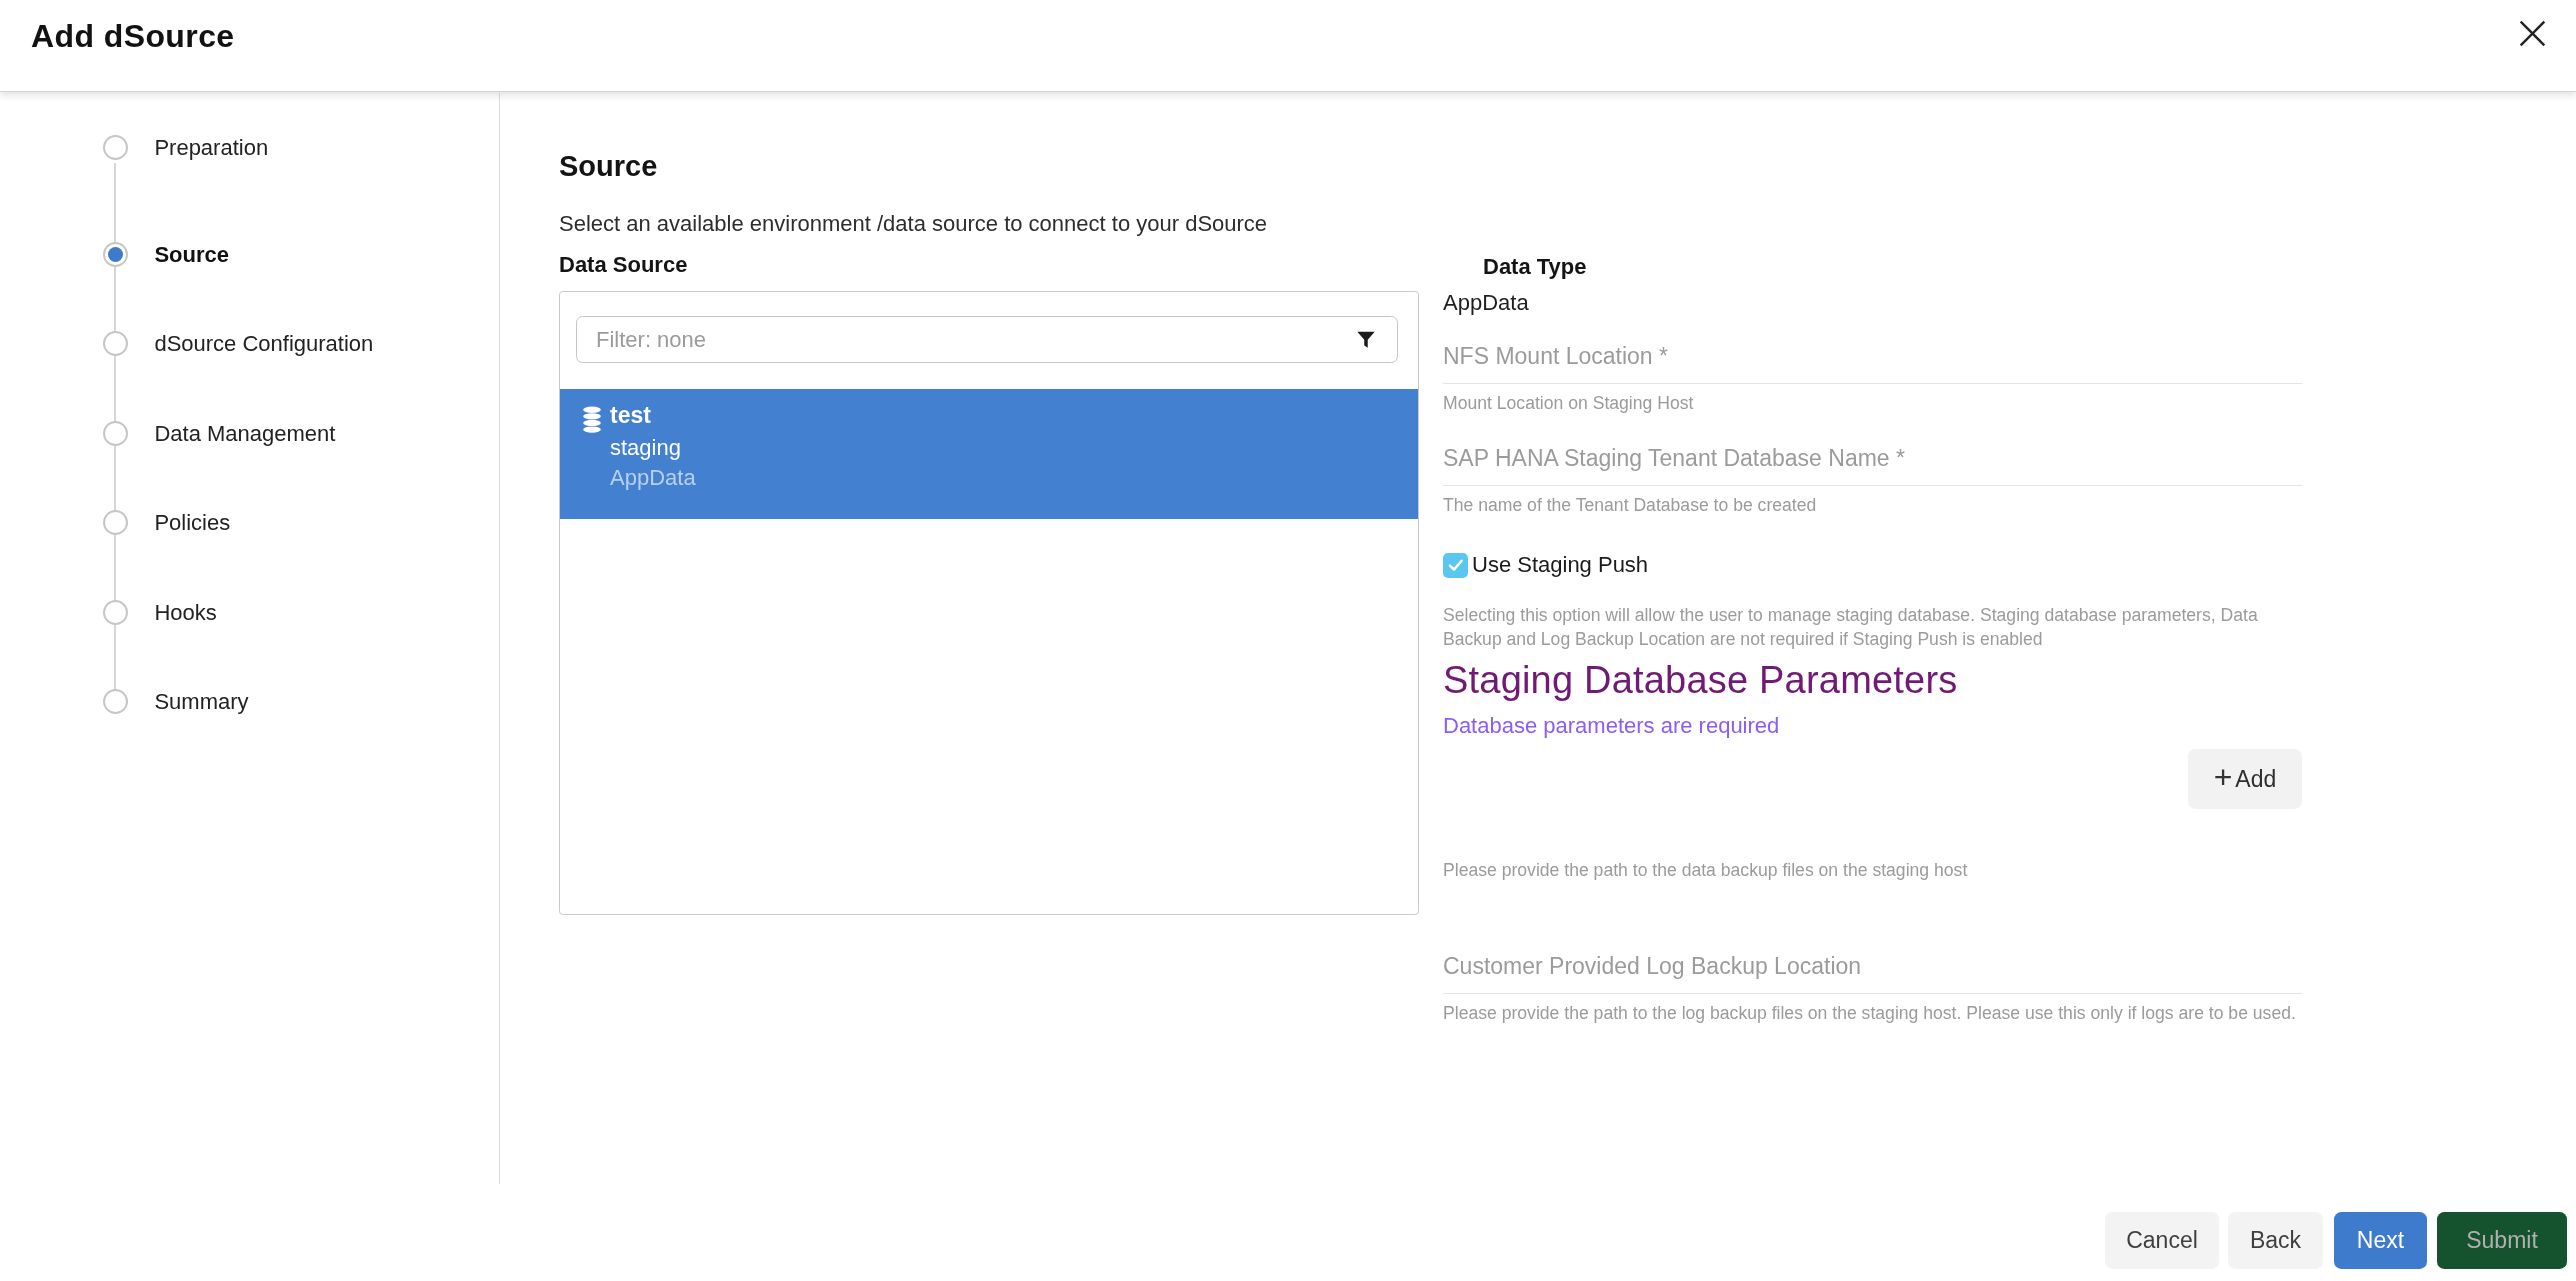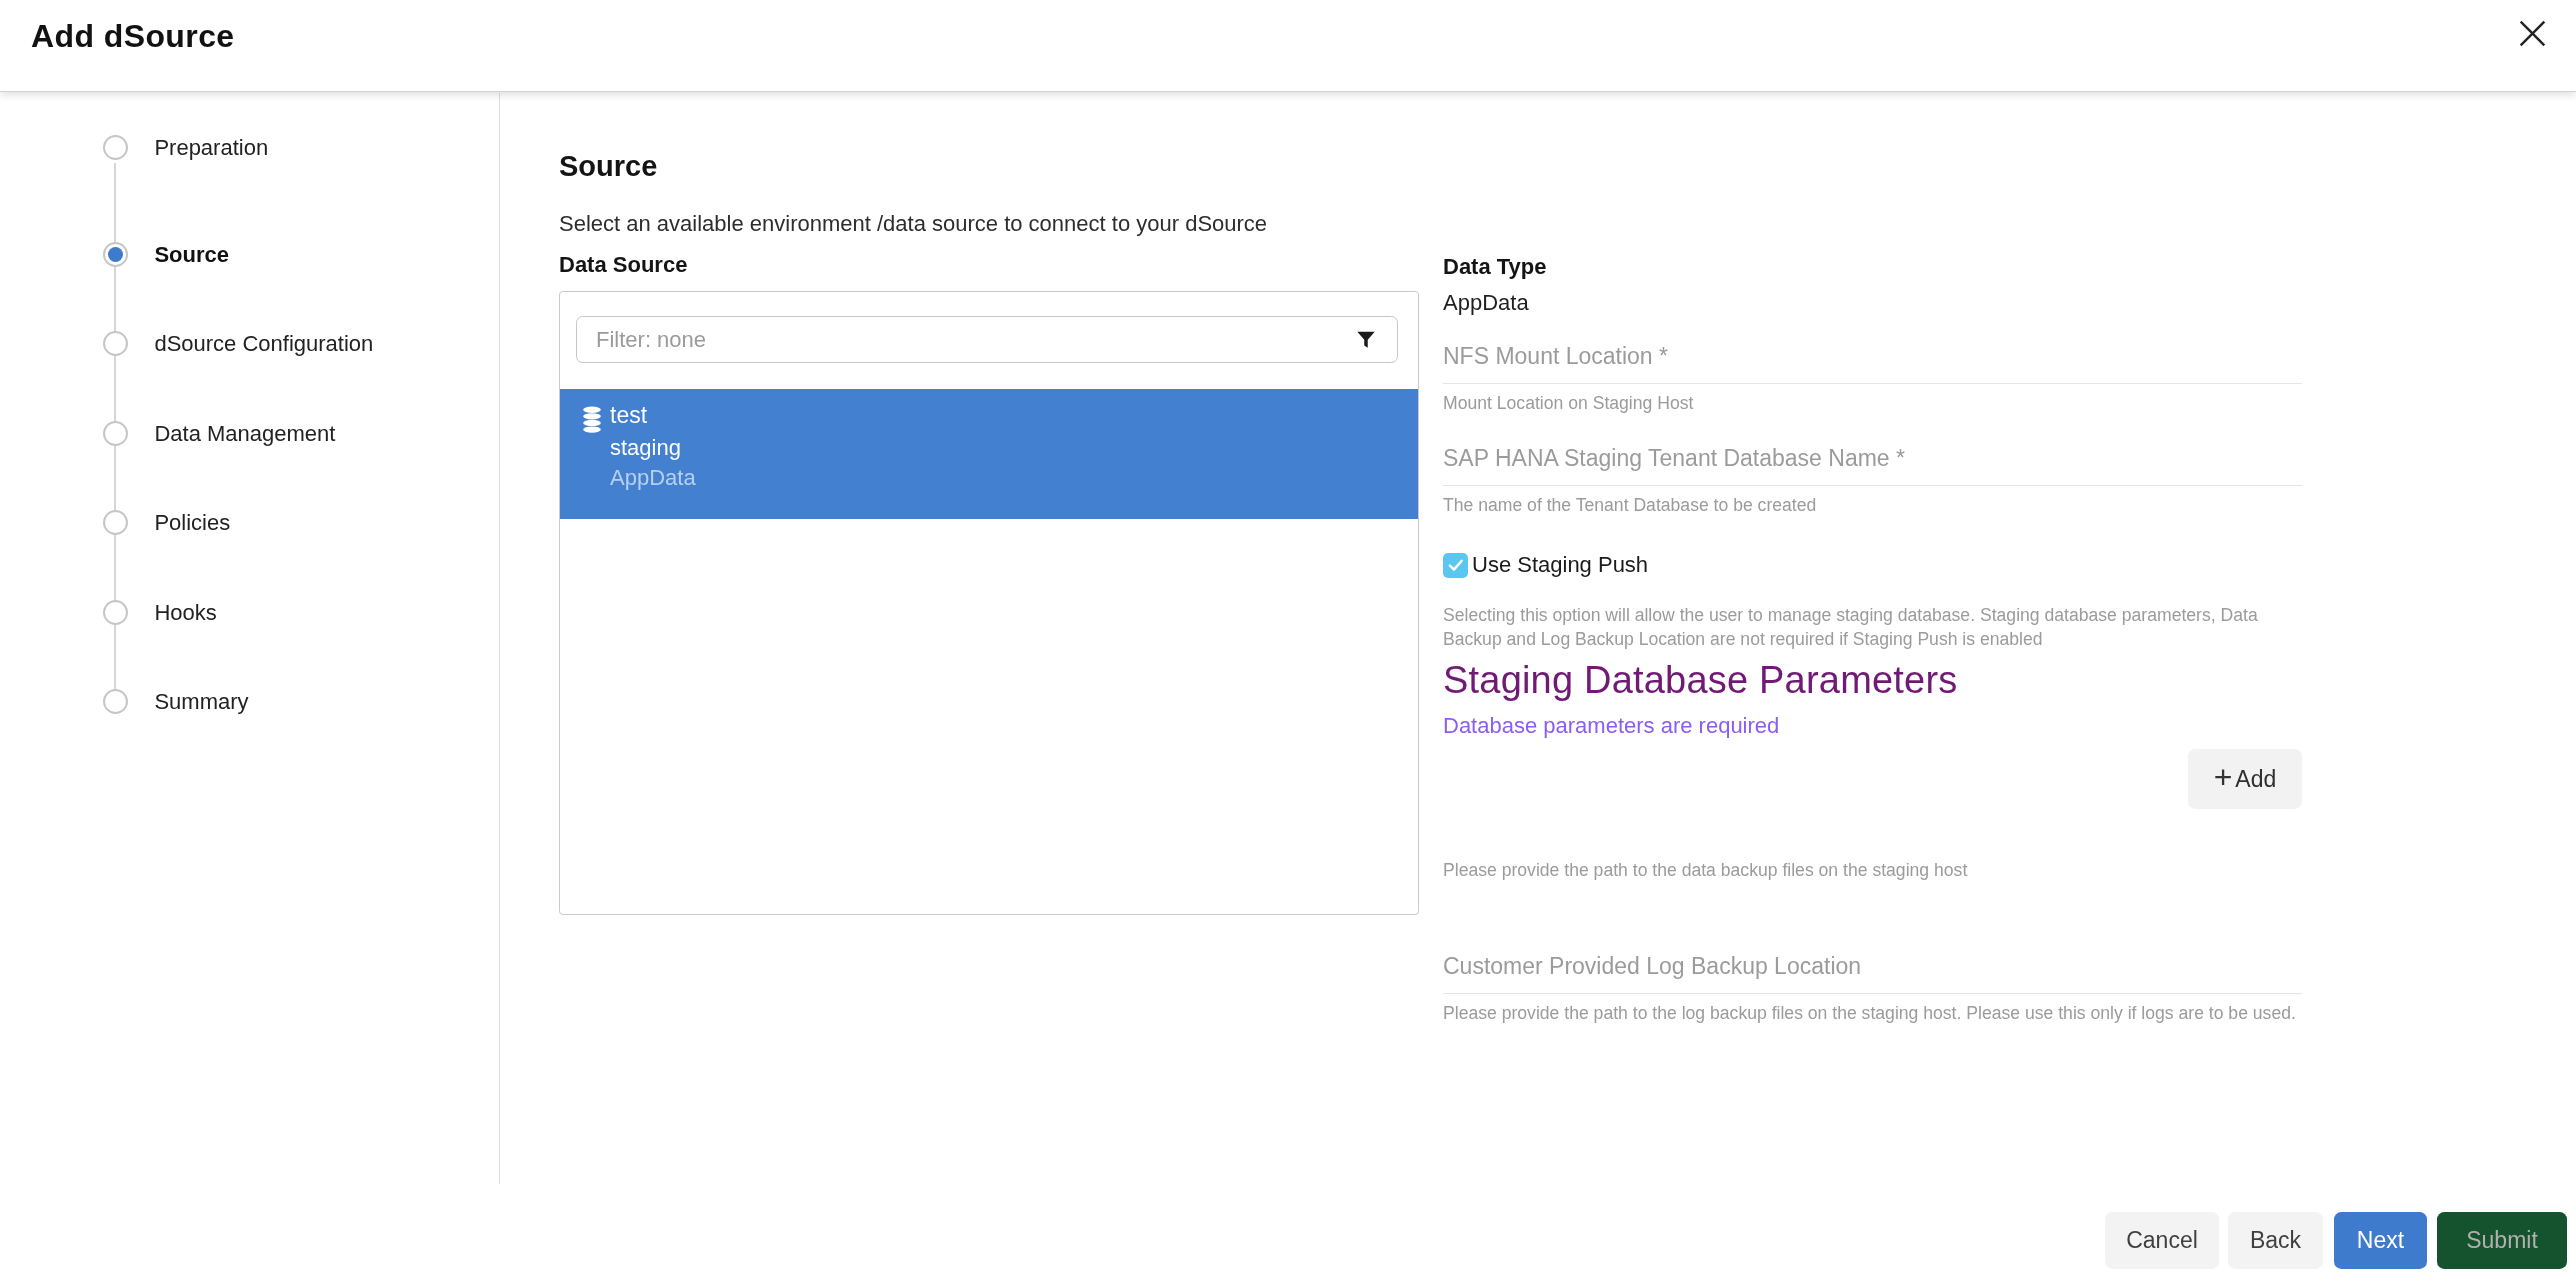--- a/index.html
+++ b/index.html
@@ -74,27 +74,27 @@
     padding: 0 35px 0 19px; outline: none; background: #fff;
   }
   .filter-input::placeholder { color: #9b9b9b; }
   .funnel-icon { position: absolute; right: 20.5px; top: 12.5px; width: 22px; height: 22px; }
 
   .list-row {
     position: absolute; left: 0; top: 97px; width: 100%; height: 130px;
     background: #4380cf; cursor: pointer;
   }
   .db-icon { position: absolute; left: 20.5px; top: 17px; }
-  .row-name { position: absolute; left: 50px; top: 13.2px;  font-size: 23px; font-weight: 400; color: #fff; }
+  .row-name { position: absolute; left: 50px; top: 13.2px;  font-size: 23px; font-weight: 700; color: #fff; }
   .row-env  { position: absolute; left: 50px; top: 46px;  font-size: 22px; color: #fff; }
   .row-type { position: absolute; left: 50px; top: 76px; font-size: 22px; color: rgba(255,255,255,0.62); }
 
   
   .rp { position: absolute; left: 1443px; width: 859px; }
-  .rp-label-bold { font-size: 22px; font-weight: 700; color: #141414; }
+  .rp-label-bold { font-size: 22px; font-weight: 700; color: #141414; margin-left: 40px; }
   .rp-value { font-size: 22px; color: #1f1f1f; margin-top: 9.5px; }
 
   .mat-input {
     display: block; width: 100%;
     border: none; border-bottom: 1.5px solid #e4e4e4;
     font-family: inherit; font-size: 23px; color: #333;
     padding: 0 0 12.5px 0; outline: none; background: transparent;
   }
   .mat-input::placeholder { color: #9b9b9b; }
   .helper { margin-top: 9.5px; font-size: 17.6px; color: #9b9b9b; }

